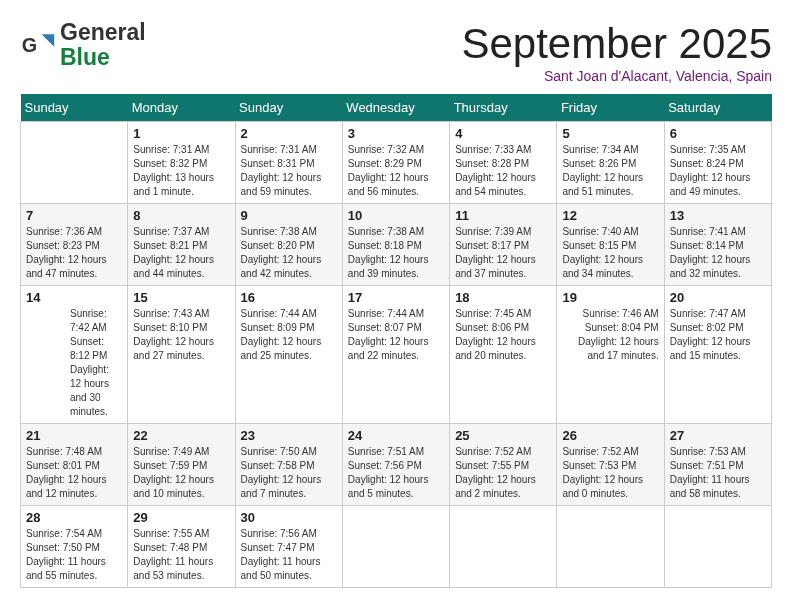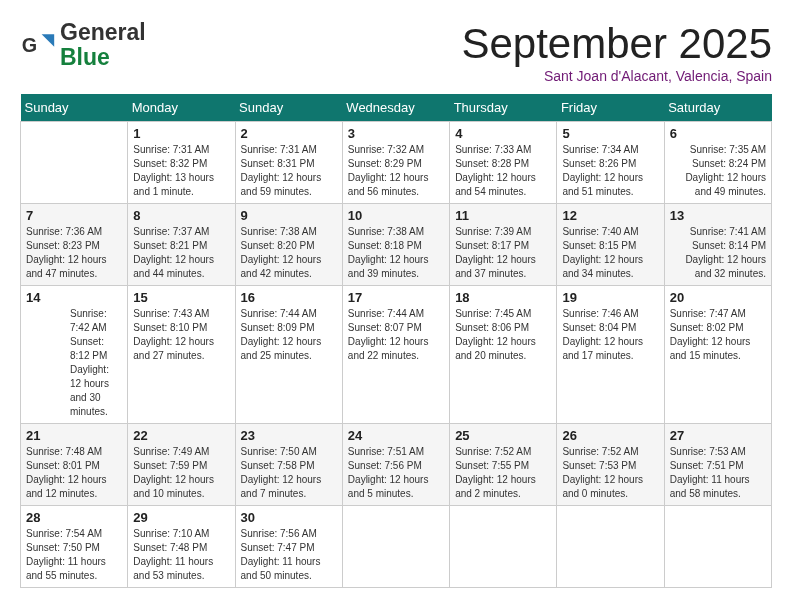--- a/index.html
+++ b/index.html
@@ -153,21 +153,21 @@
         </td>
         <td>
           <span class="day-num">5</span>
           <div class="day-info" style="white-space: pre-line;">Sunrise: 7:34 AM
 Sunset: 8:26 PM
 Daylight: 12 hours
 and 51 minutes.</div>
         </td>
         <td>
           <span class="day-num">6</span>
-          <div class="day-info" style="white-space: pre-line; text-align: right;">Sunrise: 7:35 AM
+          <div class="day-info" style="white-space: pre-line;">Sunrise: 7:35 AM
 Sunset: 8:24 PM
 Daylight: 12 hours
 and 49 minutes.</div>
         </td>
       </tr>
       <tr class="week-row">
         <td>
           <span class="day-num">7</span>
           <div class="day-info" style="white-space: pre-line;">Sunrise: 7:36 AM
 Sunset: 8:23 PM
@@ -204,21 +204,21 @@
         </td>
         <td>
           <span class="day-num">12</span>
           <div class="day-info" style="white-space: pre-line;">Sunrise: 7:40 AM
 Sunset: 8:15 PM
 Daylight: 12 hours
 and 34 minutes.</div>
         </td>
         <td>
           <span class="day-num">13</span>
-          <div class="day-info" style="white-space: pre-line; text-align: right;">Sunrise: 7:41 AM
+          <div class="day-info" style="white-space: pre-line;">Sunrise: 7:41 AM
 Sunset: 8:14 PM
 Daylight: 12 hours
 and 32 minutes.</div>
         </td>
       </tr>
       <tr class="week-row">
         <td>
           <span class="day-num">14</span>
           <div class="day-info" style="white-space: pre-line; margin-left: 44px;">Sunrise: 7:42 AM
 Sunset: 8:12 PM
@@ -248,21 +248,21 @@
         </td>
         <td>
           <span class="day-num">18</span>
           <div class="day-info" style="white-space: pre-line;">Sunrise: 7:45 AM
 Sunset: 8:06 PM
 Daylight: 12 hours
 and 20 minutes.</div>
         </td>
         <td>
           <span class="day-num">19</span>
-          <div class="day-info" style="white-space: pre-line;">Sunrise: 7:46 AM
+          <div class="day-info" style="white-space: pre-line; text-align: right;">Sunrise: 7:46 AM
 Sunset: 8:04 PM
 Daylight: 12 hours
 and 17 minutes.</div>
         </td>
         <td>
           <span class="day-num">20</span>
           <div class="day-info" style="white-space: pre-line;">Sunrise: 7:47 AM
 Sunset: 8:02 PM
 Daylight: 12 hours
 and 15 minutes.</div>
@@ -322,21 +322,21 @@
       <tr class="week-row">
         <td>
           <span class="day-num">28</span>
           <div class="day-info" style="white-space: pre-line;">Sunrise: 7:54 AM
 Sunset: 7:50 PM
 Daylight: 11 hours
 and 55 minutes.</div>
         </td>
         <td>
           <span class="day-num">29</span>
-          <div class="day-info" style="white-space: pre-line;">Sunrise: 7:10 AM
+          <div class="day-info" style="white-space: pre-line;">Sunrise: 7:55 AM
 Sunset: 7:48 PM
 Daylight: 11 hours
 and 53 minutes.</div>
         </td>
         <td>
           <span class="day-num">30</span>
           <div class="day-info" style="white-space: pre-line;">Sunrise: 7:56 AM
 Sunset: 7:47 PM
 Daylight: 11 hours
 and 50 minutes.</div>

